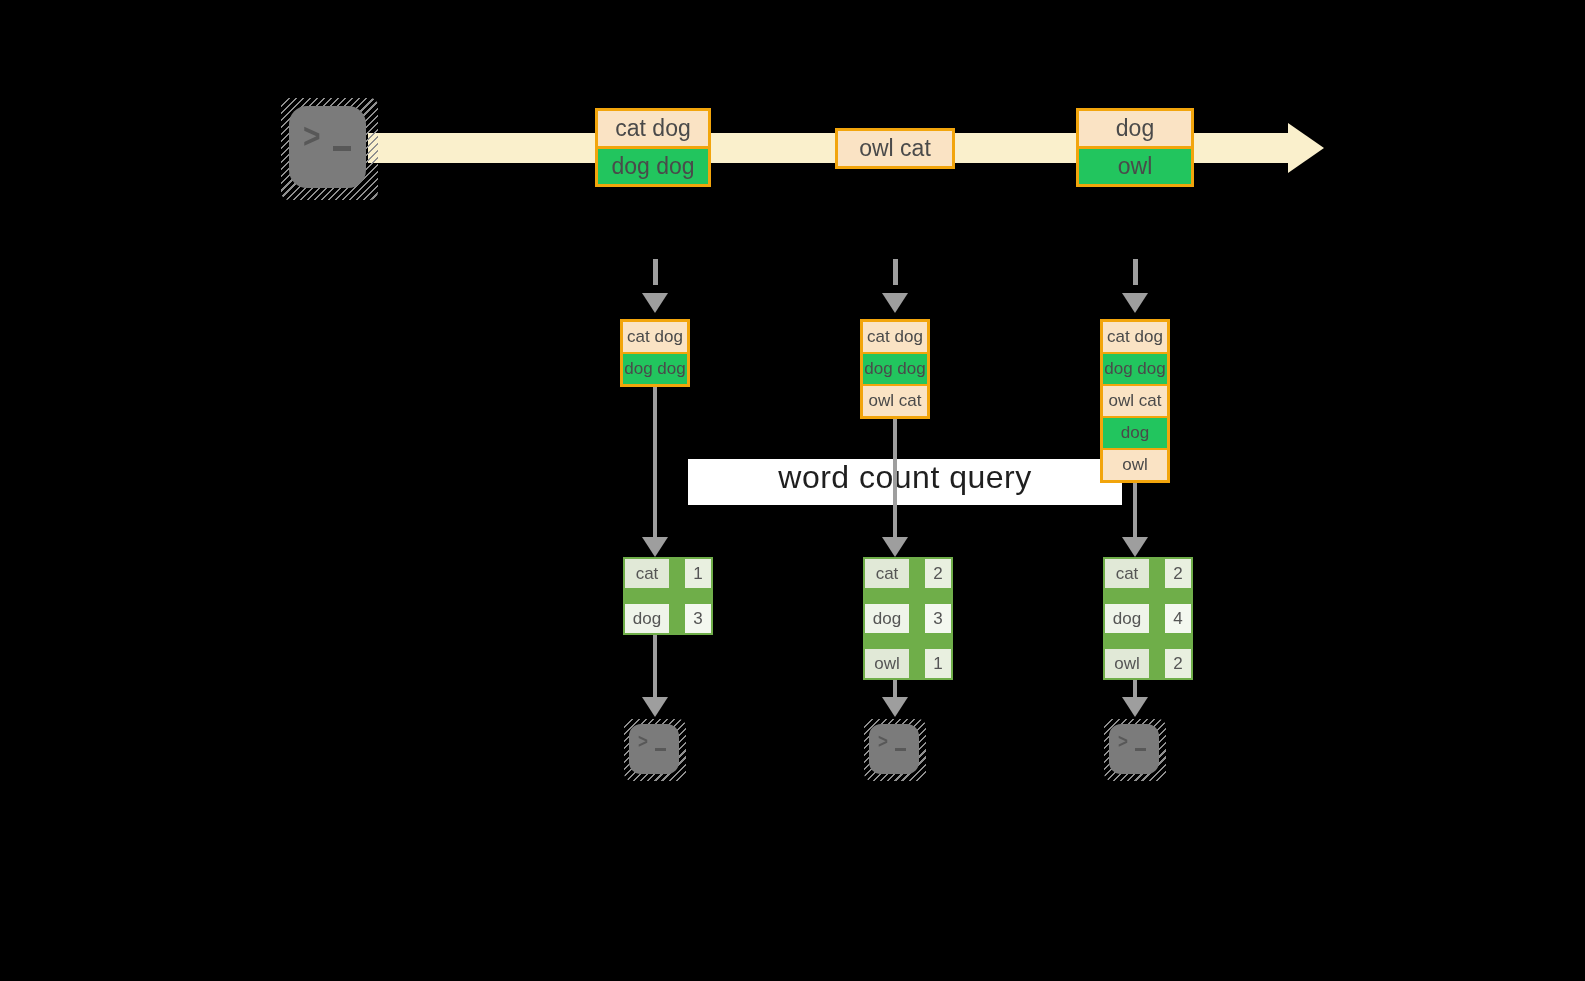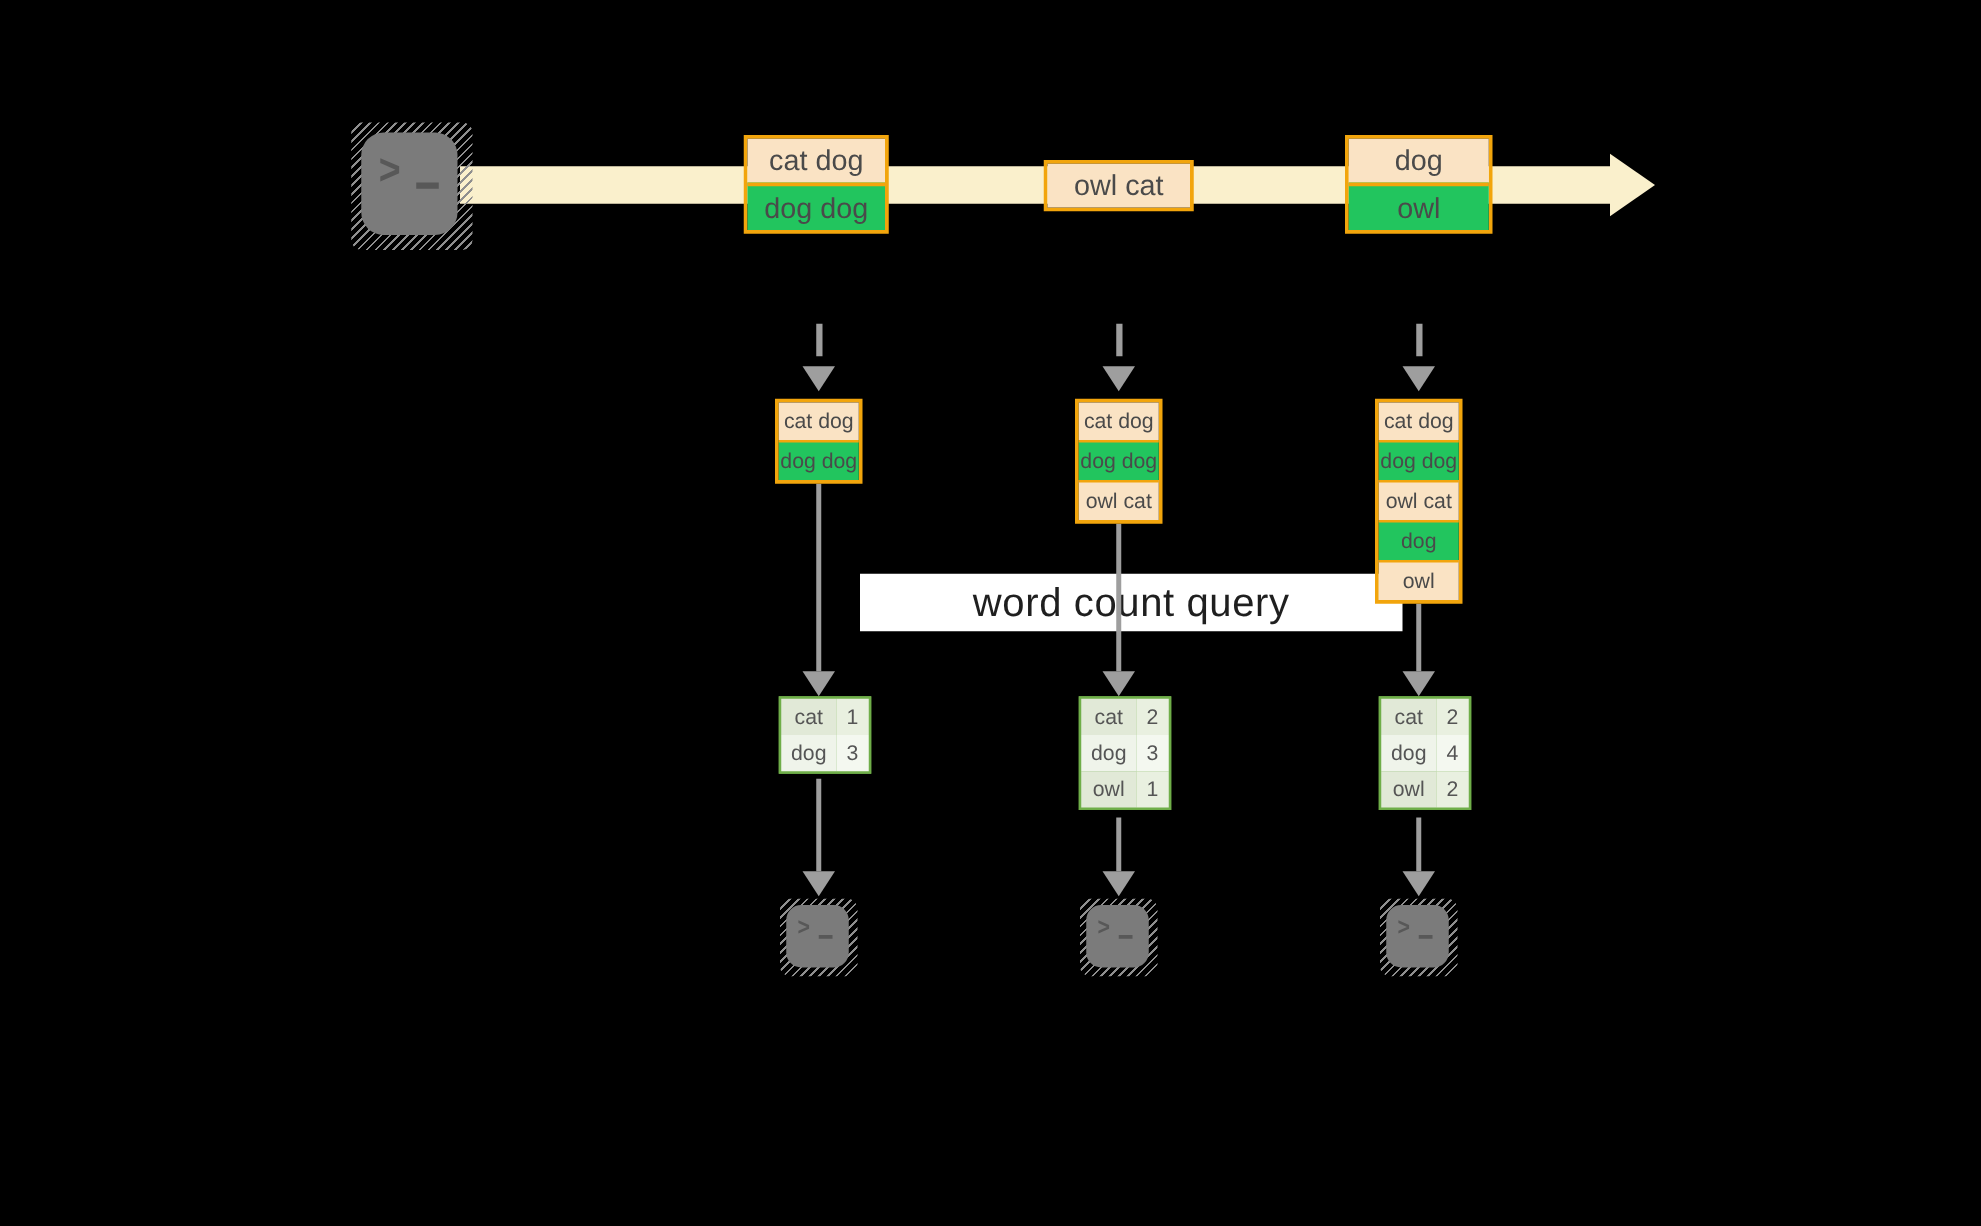--- a/index.html
+++ b/index.html
@@ -20,39 +20,39 @@
   .fill-a{background:#FAE3C4;}
   .fill-b{background:#22c55e;}
 
   
   .stack{position:absolute;box-sizing:border-box;border:3px solid #F2A50C;z-index:3;}
   .stack-row{height:30px;display:flex;align-items:center;justify-content:center;
              font-size:17px;color:#4A4A4A;}
   .stack-row + .stack-row{border-top:2px solid #F2A50C;}
 
   
-  .wtable{position:absolute;display:grid;grid-template-columns:44px 26px;gap:0;
+  .wtable{position:absolute;display:grid;grid-template-columns:44px 26px;gap:16px;
           background:#6FAE49;border:2px solid #6FAE49;z-index:3;}
   .wcell{height:29px;display:flex;align-items:center;justify-content:center;
          font-size:17px;color:#555;}
   .g-dark-w{background:#E1E9D7;}
   .g-dark-n{background:#E9F0E0;}
   .g-light-w{background:#EFF4EA;}
   .g-light-n{background:#F4F8F0;}
 
   
   .varrow{position:absolute;width:26px;display:flex;flex-direction:column;align-items:center;z-index:2;}
   .varrow .line{width:4px;flex:1;background:#9E9E9E;}
   .varrow .dash{width:5px;height:26px;background:#9E9E9E;margin-bottom:8px;}
   .varrow .head{width:0;height:0;border-left:13px solid transparent;
                 border-right:13px solid transparent;border-top:20px solid #9E9E9E;}
 
   
   .label-box{position:absolute;left:688px;top:459px;width:434px;height:46px;background:#FFFFFF;
-             display:flex;align-items:center;justify-content:center;z-index:1;}
+             display:flex;align-items:flex-start;justify-content:center;z-index:1;}
   .label-text{font-size:32px;font-weight:300;color:#1F1F1F;letter-spacing:0.5px;}
 
   
   .term{position:absolute;z-index:3;}
   .term .hatch{position:absolute;inset:0;border-radius:8px;
                background:repeating-linear-gradient(135deg,#8F8F8F 0 1.5px,rgba(0,0,0,0) 1.5px 5px);}
   .term .body{position:absolute;background:#7B7B7B;}
   .term.big .body{inset:8px 12px 12px 8px;border-radius:18px;}
   .term.small .body{inset:5px 7px 7px 5px;border-radius:12px;}
   .term .chev{position:absolute;color:#585858;font-weight:700;}

